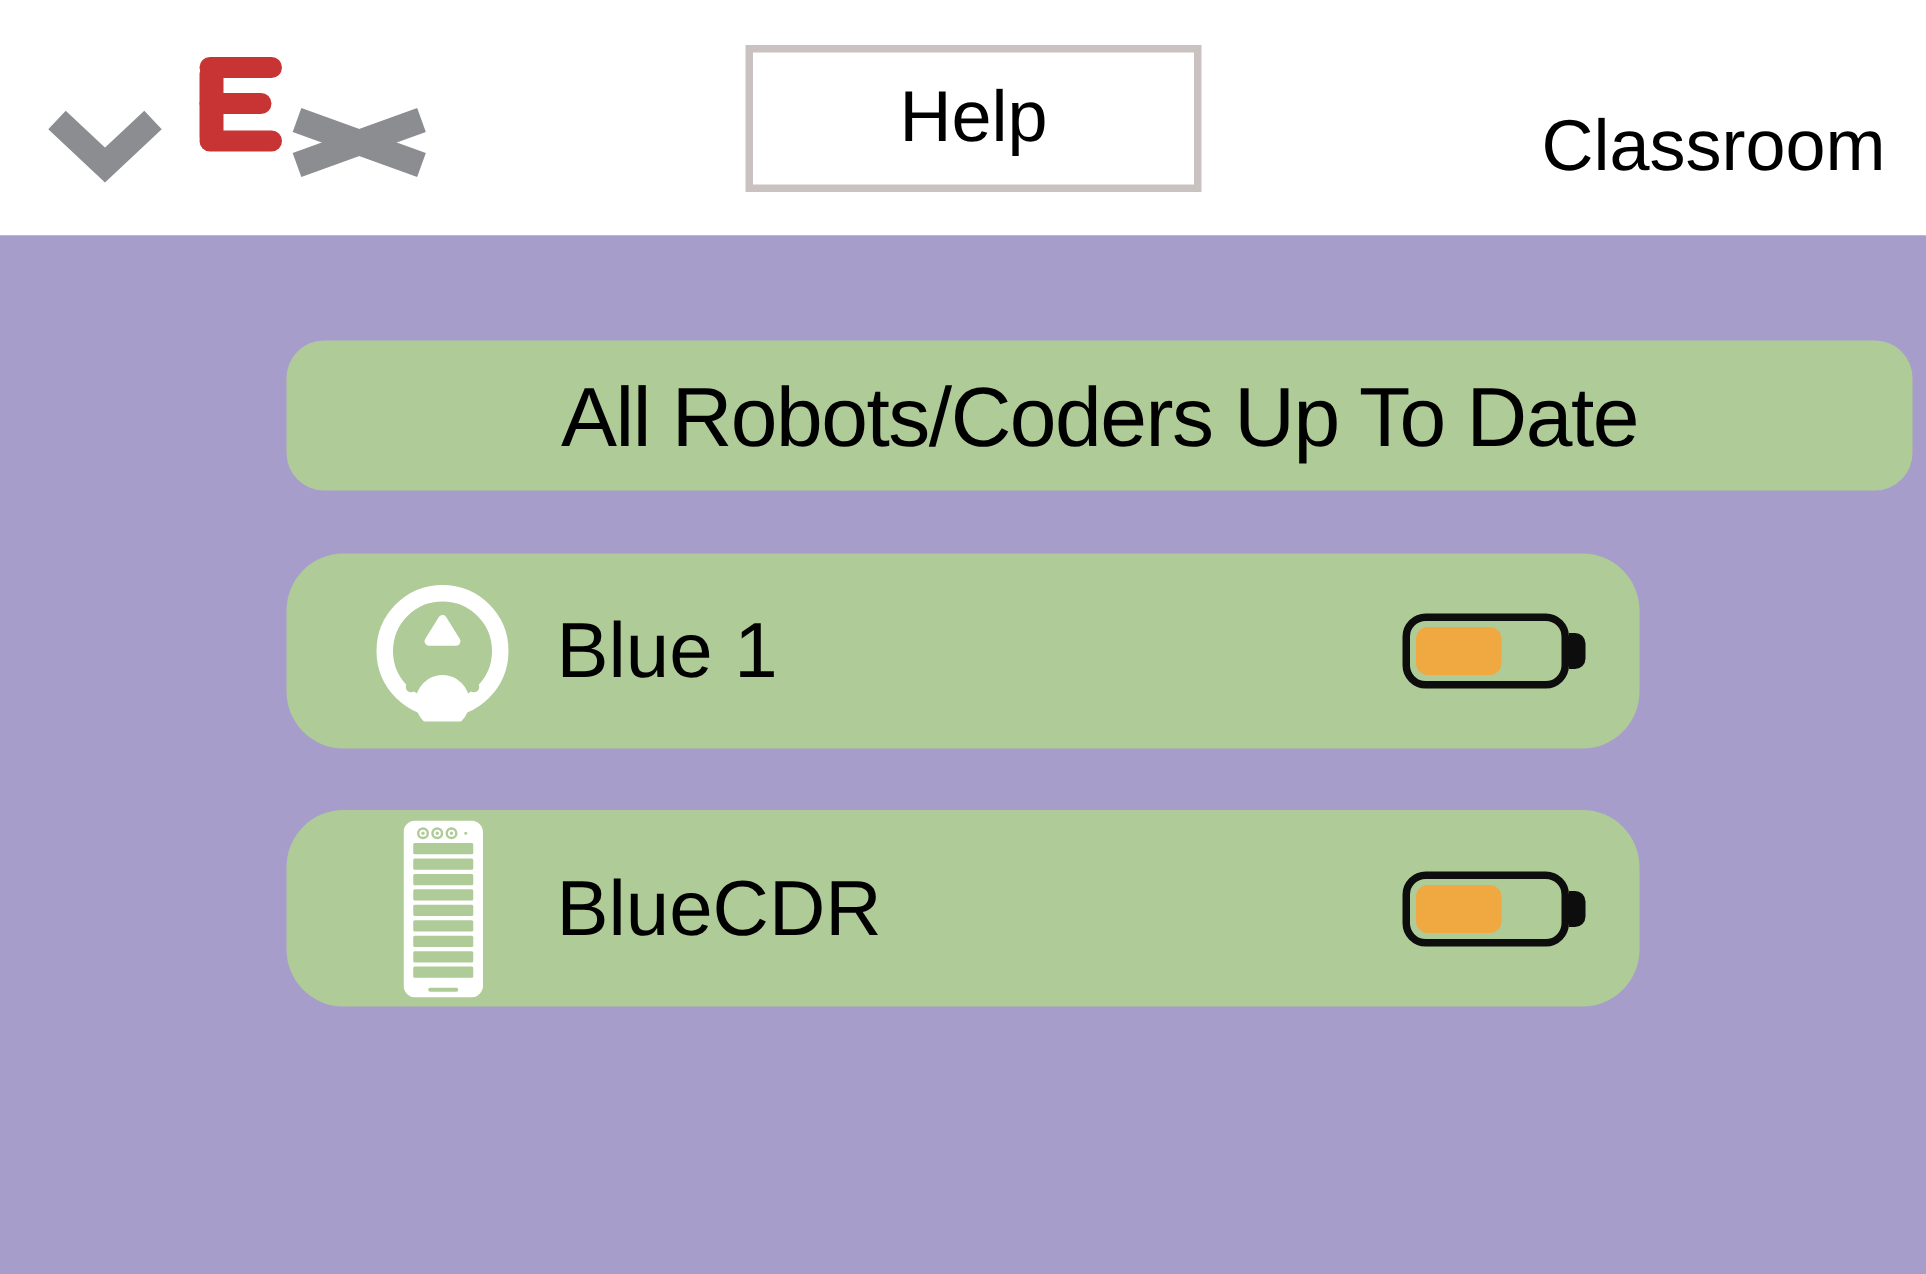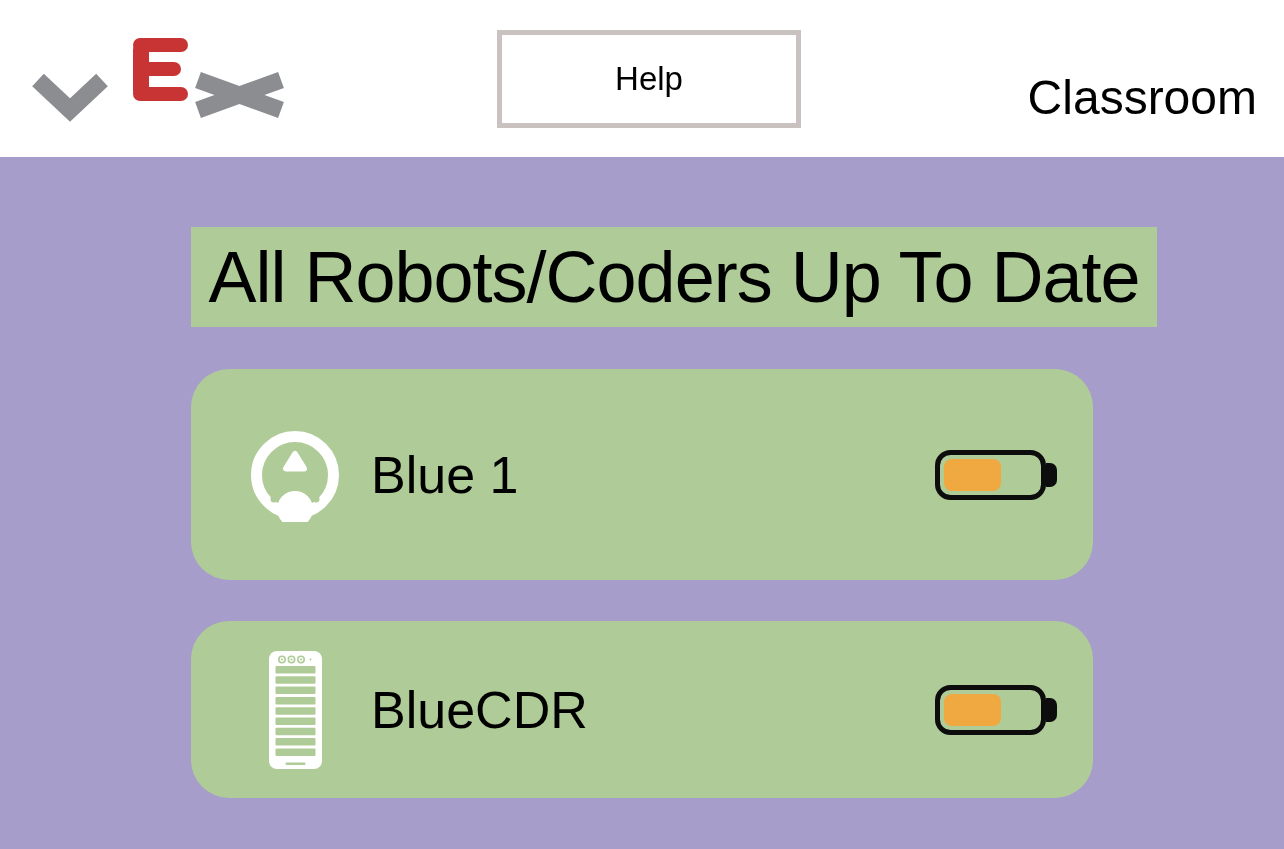--- a/index.html
+++ b/index.html
@@ -18,56 +18,57 @@
     width: 1284px; height: 157px;
     background: #ffffff;
   }
   .vex-logo { position:absolute; left:28px; top:36px; }
   .help-btn {
     position: absolute; left: 497px; top: 30px;
     width: 304px; height: 98px;
     background: #ffffff;
     border: 5px solid #c9c2c0;
     font-family: "Liberation Sans", sans-serif;
-    font-size: 33px; color:#000;
+    font-size: 48px; color:#000;
     text-align: center; line-height: 88px;
     padding: 0; cursor: pointer; box-sizing: border-box;
   }
   .classroom {
     position: absolute; right: 27px; top: 70px;
     font-size: 48px; color:#000;
     white-space: nowrap;
   }
 
   
   .panel {
     position: absolute; top: 157px; left: 0;
     width: 1284px; height: 692px;
     background: #a79dca;
     padding-top: 70px; box-sizing: border-box;
   }
   .status-banner {
     margin: 0 0 42px 191px;
-    width: 966px; height: 100px;
+    width: 1084px; height: 100px;
     background: #afcb97;
     display: flex; align-items: center; justify-content: center;
-    font-size: 72px; letter-spacing: -1px;
+    font-size: 56px; letter-spacing: -1px;
     color: #000;
+    border-radius: 25px;
   }
   .device-card {
     margin: 0 0 41px 191px;
     width: 902px;
     background: #afcb97;
     border-radius: 38px;
     display: flex; align-items: center;
     padding-left: 58px; box-sizing: border-box;
     cursor: pointer;
   }
-  .card-1 { height: 211px; }
-  .card-2 { height: 177px; }
+  .card-1 { height: 130px; }
+  .card-2 { height: 131px; }
   .icon-box {
     width: 92px; height: 120px;
     display:flex; align-items:center; justify-content:center;
     flex: 0 0 auto;
   }
   .device-name {
     margin-left: 30px;
     font-size: 52px;
     color:#000;
     white-space: nowrap;

